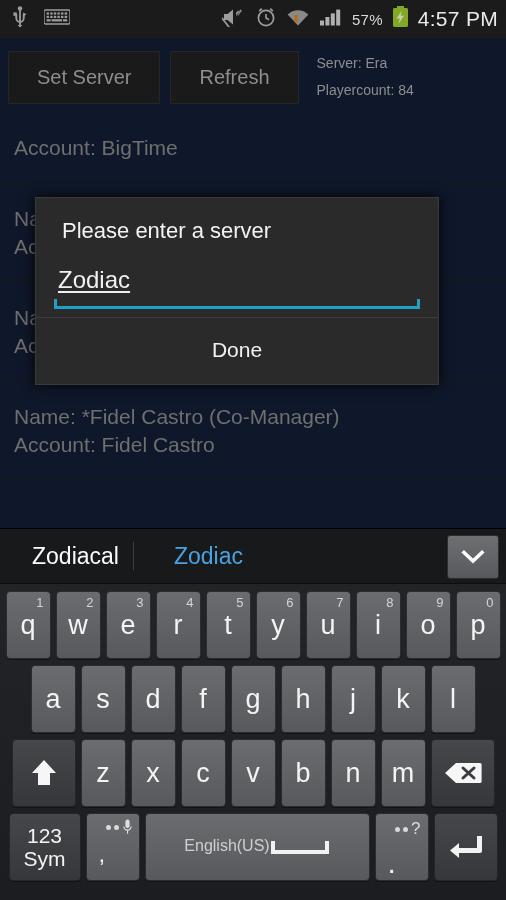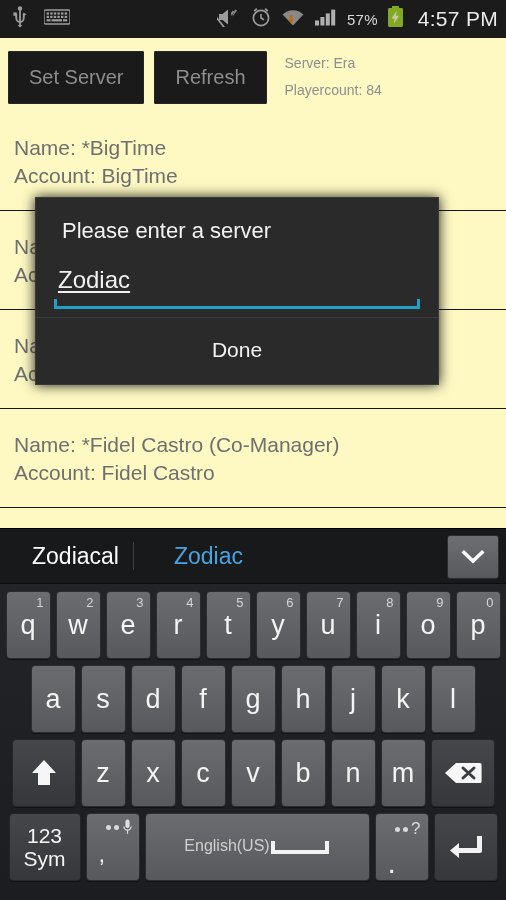--- a/index.html
+++ b/index.html
@@ -5,54 +5,54 @@
   * { box-sizing: border-box; margin: 0; padding: 0; }
   html, body {
     width: 506px; height: 900px;
     background: #000;
     font-family: "Liberation Sans", sans-serif;
     overflow: hidden;
   }
   #screen {
     position: relative;
     width: 506px; height: 900px;
-    background: #fef9c3;
+    background: #0f172a;
   }
 
   
   .statusbar {
     position: absolute; top: 0; left: 0;
     width: 506px; height: 38px;
     background: #1b1b1b;
     display: flex; align-items: center;
     padding: 0 8px 0 10px;
   }
   .sb-left { display: flex; align-items: center; gap: 14px; }
   .sb-right { margin-left: auto; display: flex; align-items: center; gap: 9px; }
   .sb-ico { display: block; opacity: .80; }
   .sb-time {
     color: #eaeaea; font-size: 21px; letter-spacing: .3px;
-    margin-left: 5px; white-space: nowrap;
+    white-space: nowrap;
   }
   .sb-pct { color: #d8d8d8; font-size: 15px; letter-spacing:.2px; }
 
   
   .toolbar {
     position: absolute; top: 44px; left: 0;
     width: 506px; height: 66px;
     display: flex; align-items: center;
     padding-left: 8px;
   }
   .tb-btn {
     background: #1a1a1a;
     border: 1px solid #262626;
     color: #8e8e8e;
     font-size: 20px;
     height: 53px;
-    padding: 0 20px;
+    padding: 0 28px;
     display: flex; align-items: center; justify-content: center;
     border-radius: 1px;
     margin-right: 10px;
   }
   .tb-info {
     color: #8e8e8e; font-size: 14px; line-height: 27px;
     margin-left: 8px;
   }
 
   
@@ -266,21 +266,20 @@
     <div class="tb-btn">Set Server</div>
     <div class="tb-btn">Refresh</div>
     <div>
       <div class="tb-info">Server: Era</div>
       <div class="tb-info">Playercount: 84</div>
     </div>
   </div>
 
   <div class="list">
     <div class="list-row">
-      <div class="ln">Name: *BigTime</div>
       <div class="ln">Account: BigTime</div>
     </div>
     <div class="list-row">
       <div class="ln">Name: *Unknown</div>
       <div class="ln">Account: Unknown</div>
     </div>
     <div class="list-row">
       <div class="ln">Name: *Fidel Castro</div>
       <div class="ln">Account: Fidel Castro</div>
     </div>

